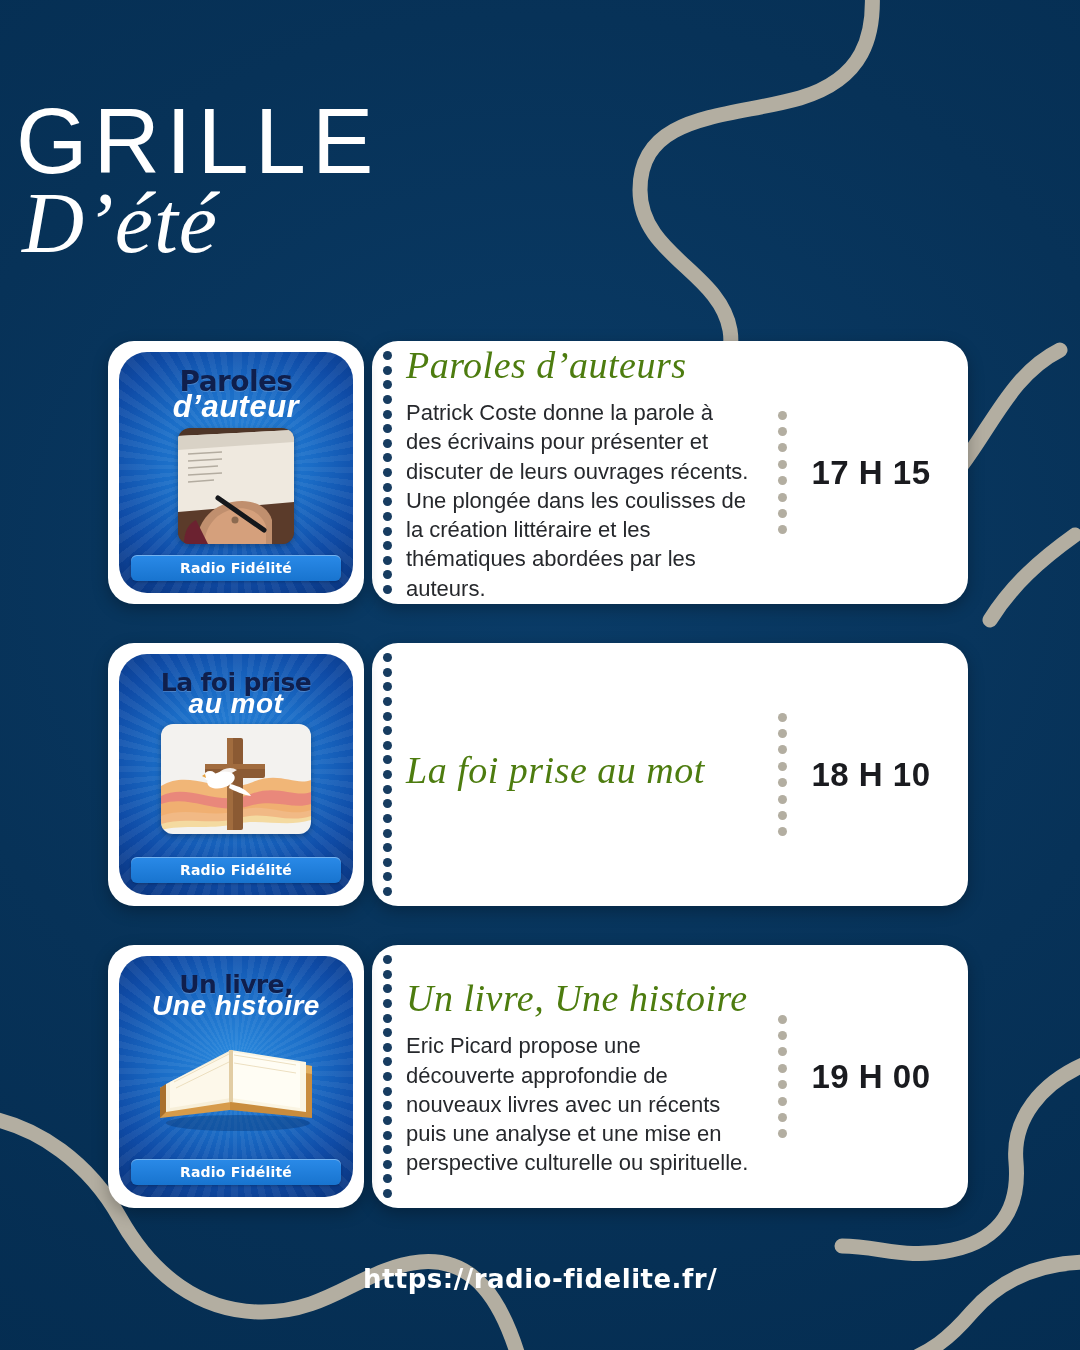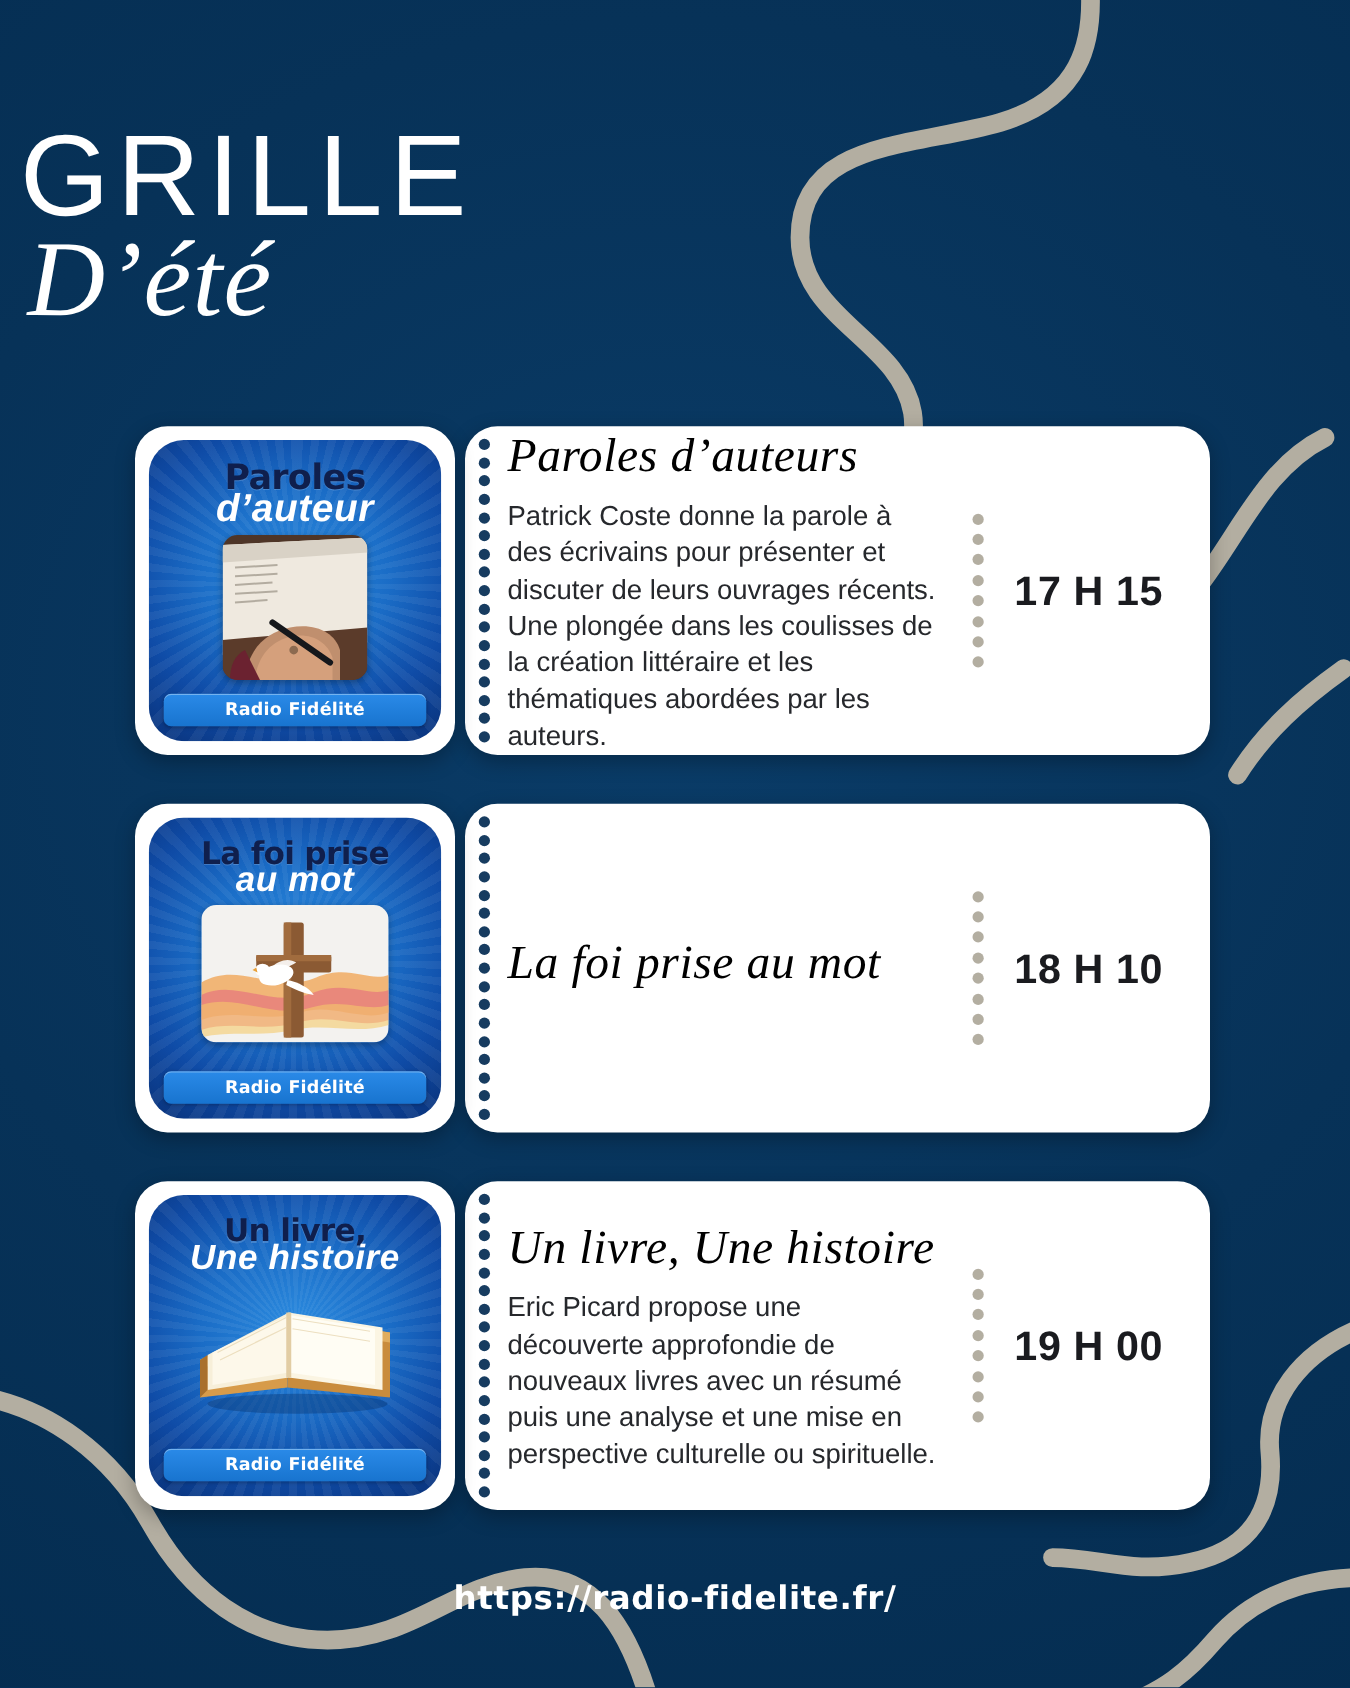--- a/index.html
+++ b/index.html
@@ -216,21 +216,21 @@
     justify-content: center;
     flex: 1 1 auto;
     min-width: 0;
   }
   .show-title {
     font-family: "Liberation Serif", serif;
     font-style: italic;
     font-weight: 400;
     font-size: 38px;
     line-height: 1.05;
-    color: #000000;
+    color: #4d7c0f;
     letter-spacing: 0.5px;
     margin: 0 0 12px 0;
   }
   .show-desc {
     font-family: "Liberation Sans", sans-serif;
     font-size: 22px;
     line-height: 1.33;
     color: #26282c;
     margin: 0;
     max-width: 400px;
@@ -517,21 +517,21 @@
           <i></i>
           <i></i>
           <i></i>
           <i></i>
           <i></i>
           <i></i>
           <i></i>
       </div>
       <div class="card-body">
         <h2 class="show-title">Un livre, Une histoire</h2>
-        <p class="show-desc">Eric Picard propose une découverte approfondie de nouveaux livres avec un résumé puis une analyse et une mise en perspective culturelle ou spirituelle.</p>
+        <p class="show-desc">Eric Picard propose une découverte approfondie de nouveaux livres avec un récents puis une analyse et une mise en perspective culturelle ou spirituelle.</p>
       </div>
       <div class="time-wrap">
         <div class="dotline">
           <i></i>
             <i></i>
             <i></i>
             <i></i>
             <i></i>
             <i></i>
             <i></i>

